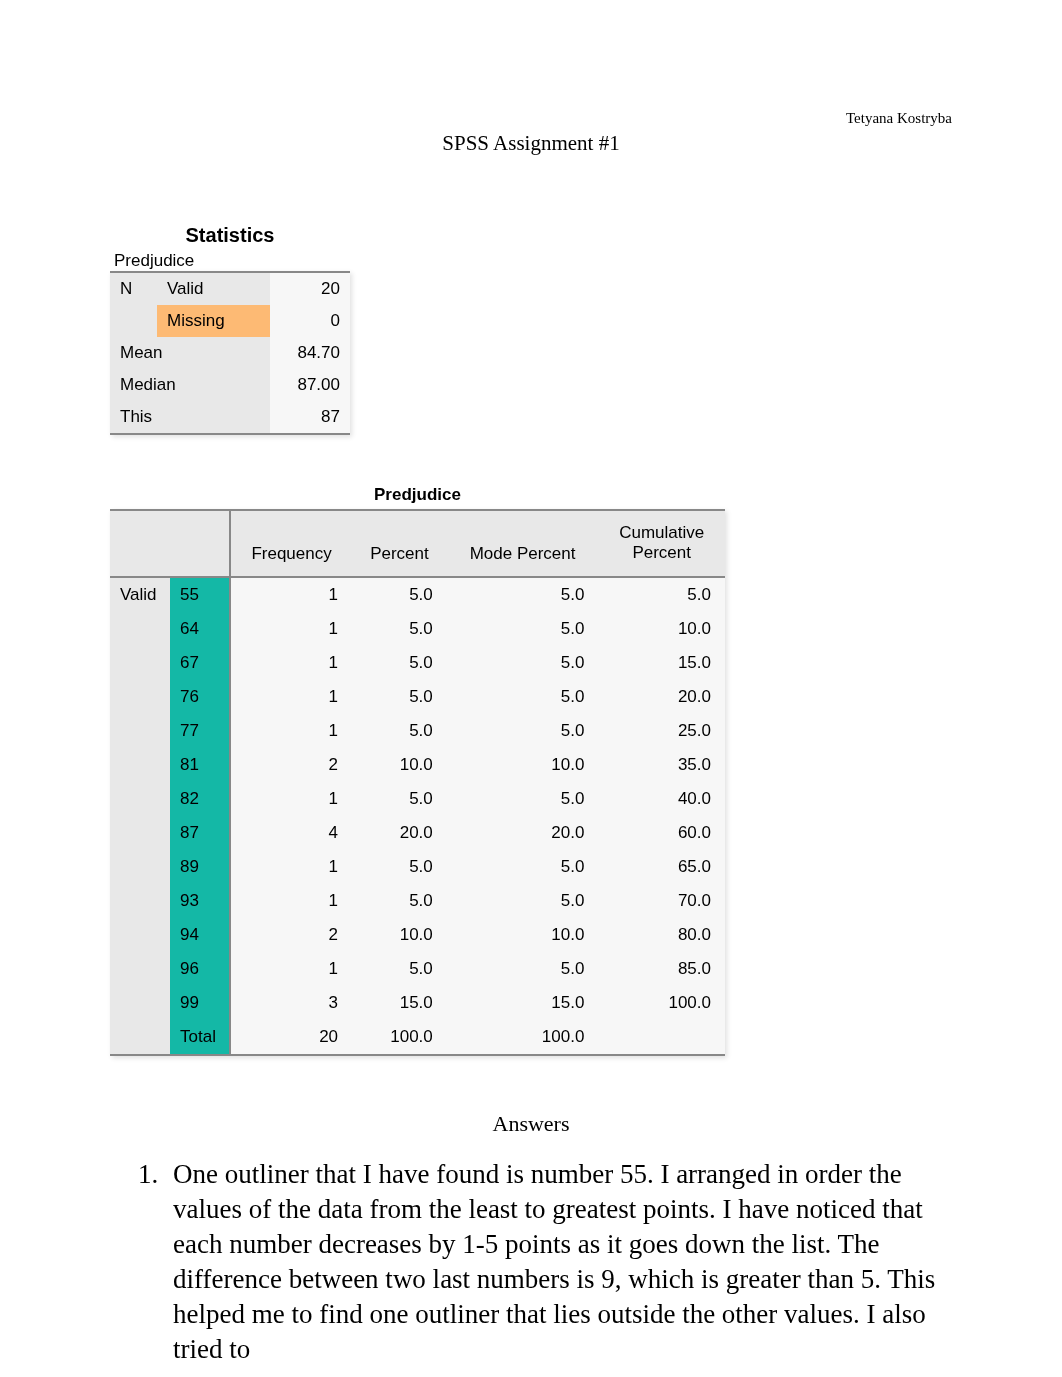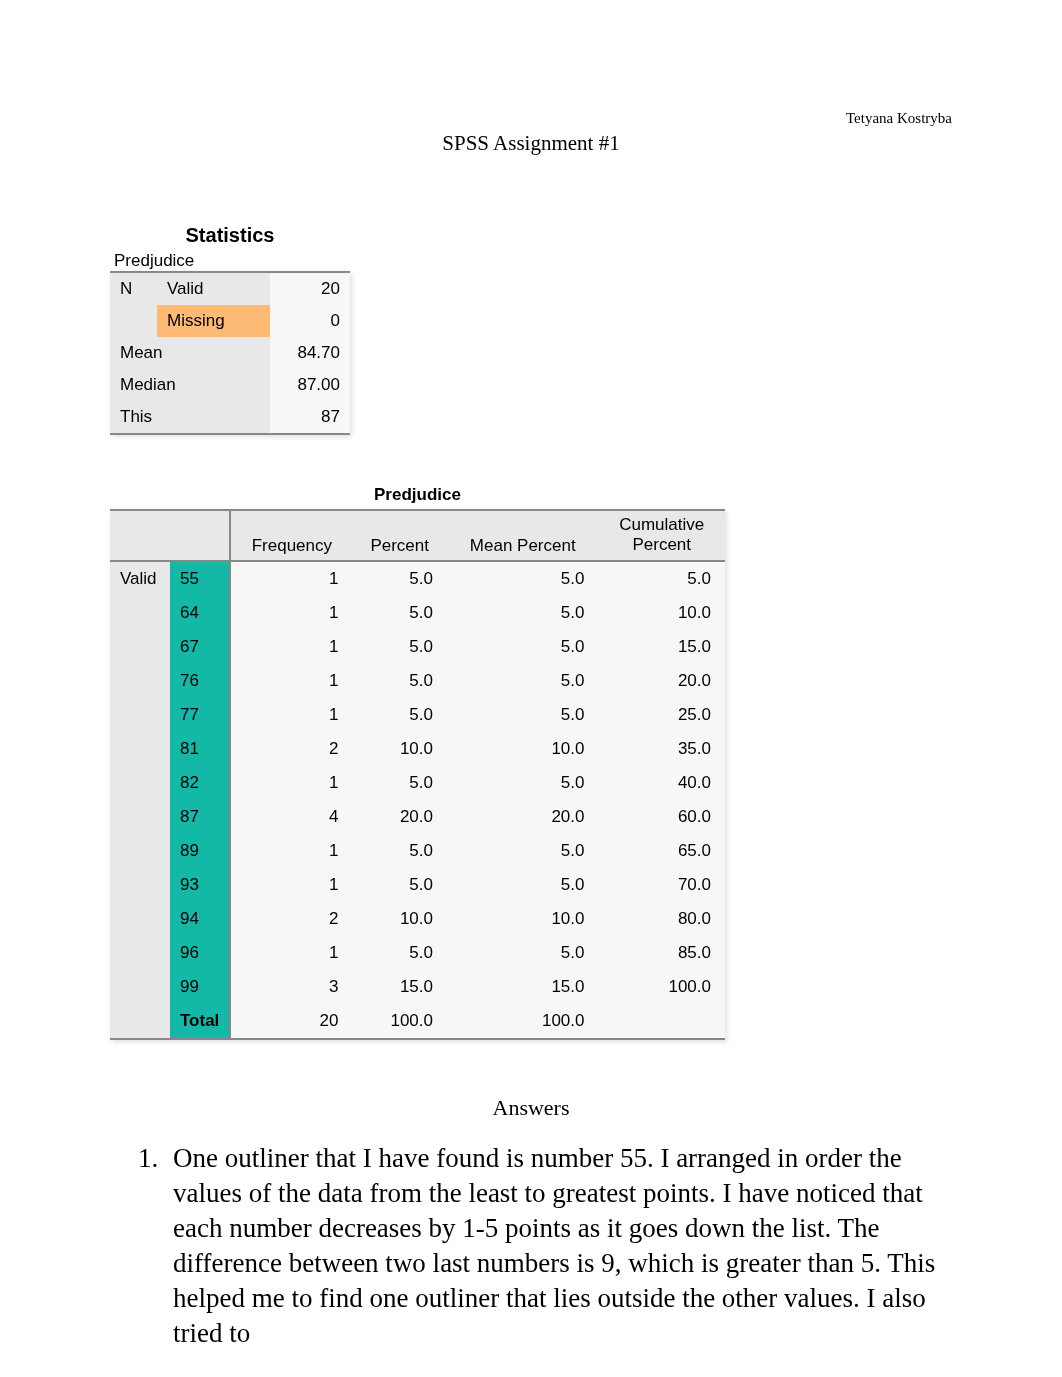--- a/index.html
+++ b/index.html
@@ -85,21 +85,21 @@
       font-family: Arial, Helvetica, sans-serif;
       font-size: 17px;
       width: 615px;
       border-top: 2px solid #888;
       border-bottom: 2px solid #888;
       box-shadow: 2px 2px 5px rgba(0,0,0,0.12);
     }
     .freq-table th {
       background: #e8e8e8;
       font-weight: normal;
-      padding: 4px 10px;
+      padding: 12px 10px;
       text-align: center;
       border-bottom: 2px solid #888;
       vertical-align: bottom;
     }
     .freq-table th.blank-head {
       background: #e8e8e8;
       border-right: none;
     }
     .freq-table .row-head1 {
       background: #e8e8e8;
@@ -114,22 +114,21 @@
       padding: 7px 10px;
       width: 60px;
       border-right: 2px solid #888;
     }
     .freq-table td.data {
       background: #f7f7f7;
       text-align: right;
       padding: 7px 14px;
     }
     .freq-table .total-row .row-head2 {
-      font-weight: bold;
-      text-align: right;
+      font-weight: normal;
     }
     .answers-title {
       text-align: center;
       font-size: 22px;
       margin-bottom: 20px;
     }
     .answers-list {
       font-size: 27px;
       padding-left: 55px;
       line-height: 1.3;
@@ -176,21 +175,21 @@
 
 <div class="freq-wrapper">
   <div class="freq-title">Predjudice</div>
   <table class="freq-table">
     <thead>
       <tr>
         <th class="blank-head"></th>
         <th class="blank-head" style="border-right:2px solid #888;"></th>
         <th>Frequency</th>
         <th>Percent</th>
-        <th>Mean Percent</th>
+        <th>Mode Percent</th>
         <th style="line-height:1.2;">
           <span>Cumulative<br>Percent</span>
         </th>
       </tr>
     </thead>
     <tbody id="freq-body">
     <tr>
           <td class="row-head1" rowspan="14">Valid</td>
           <td class="row-head2">55</td>
           <td class="data">1</td>

